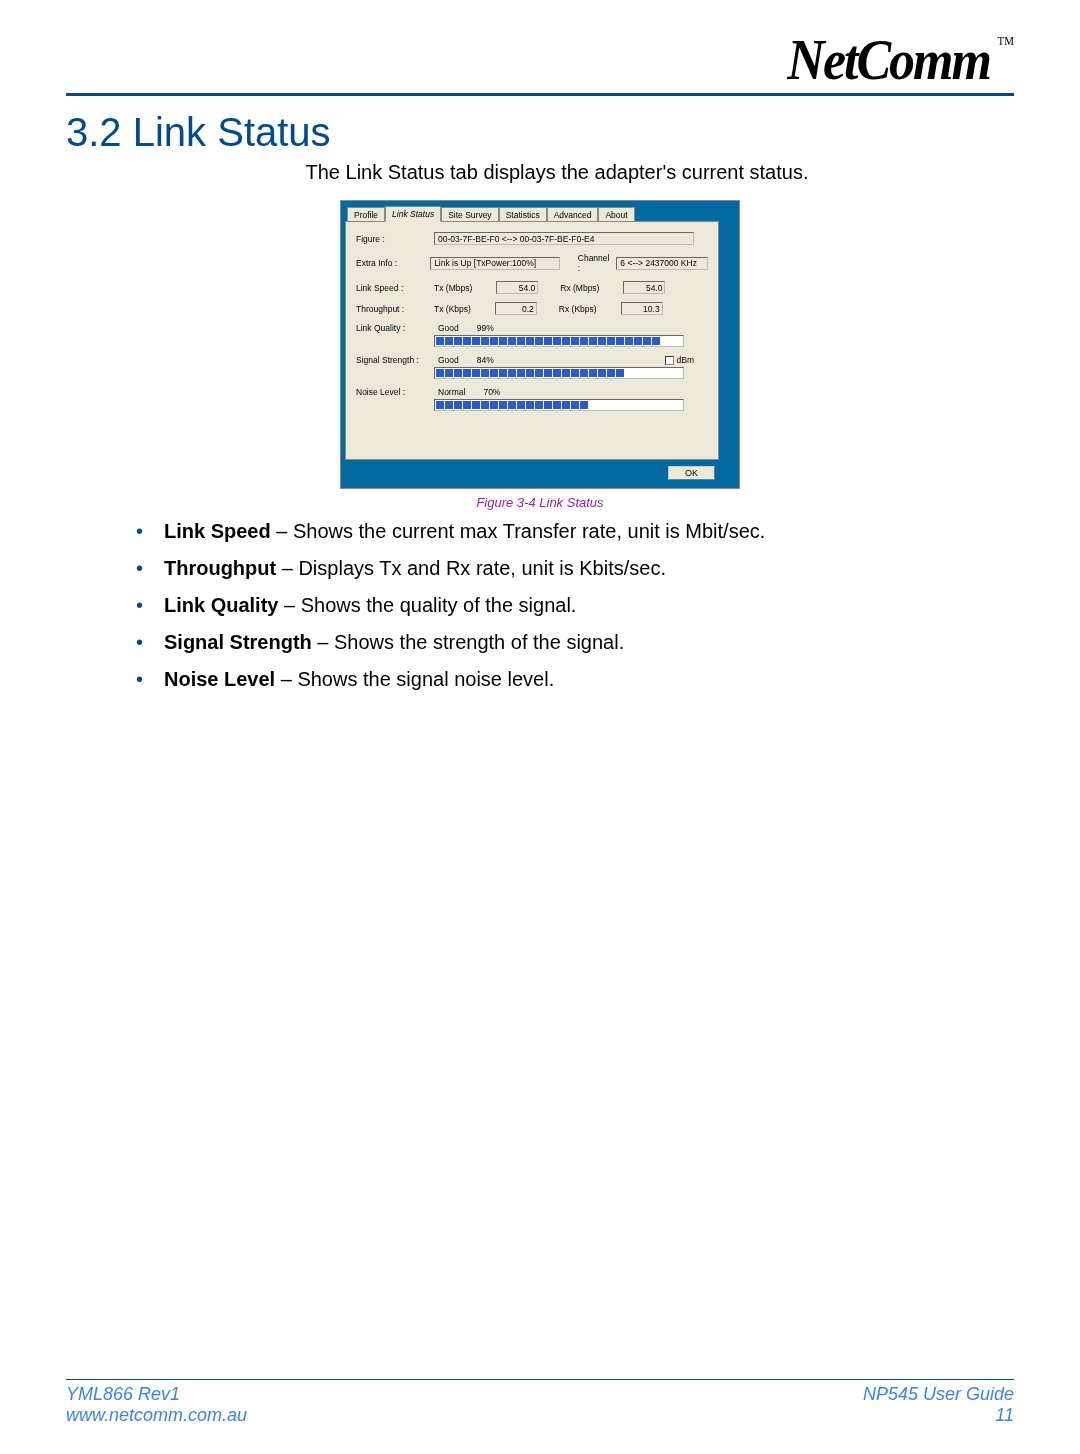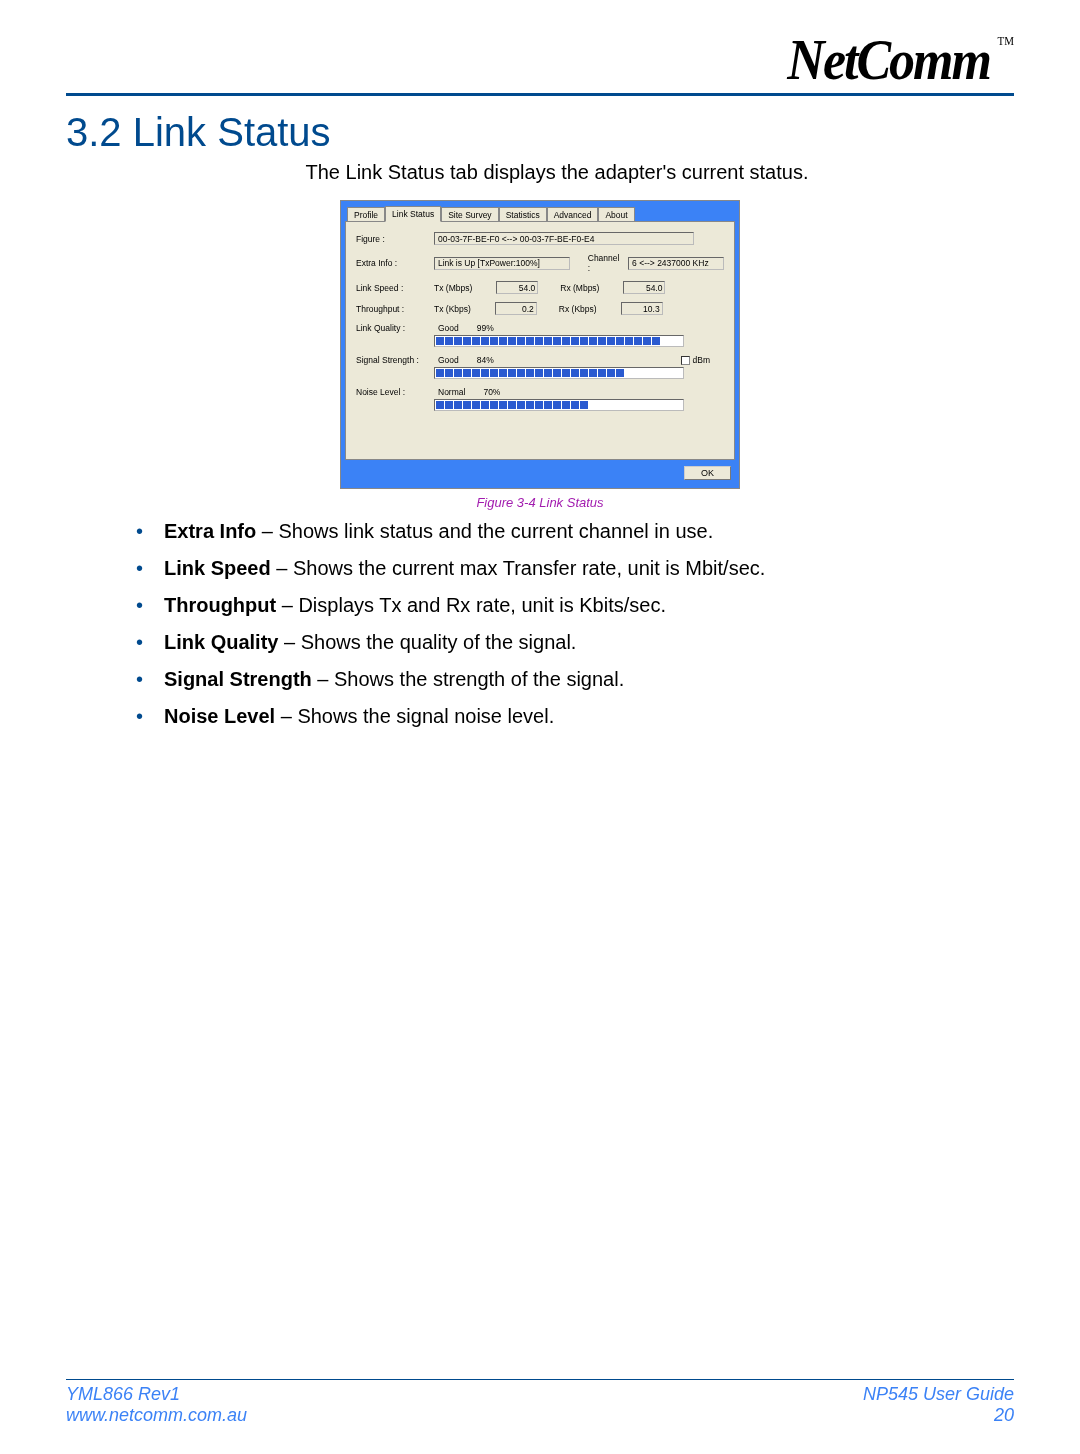--- a/index.html
+++ b/index.html
@@ -57,26 +57,26 @@
   }
   .figure-wrap {
     display: flex;
     flex-direction: column;
     align-items: center;
     margin: 10px 0 8px 0;
   }
   
   .dialog {
     width: 400px;
-    background: #3b82f6;
+    background: #0369a1;
     border: 1px solid #888;
     font-family: Tahoma, Arial, sans-serif;
     font-size: 9px;
     color: #000;
-    padding: 4px 4px 8px 4px;
+    padding: 4px 20px 8px 4px;
   }
   .tabs {
     display: flex;
     align-items: flex-end;
     gap: 0;
     padding-left: 2px;
   }
   .tab {
     border: 1px solid #888;
     border-bottom: none;
@@ -84,20 +84,21 @@
     padding: 2px 6px;
     font-size: 8.5px;
     position: relative;
     top: 1px;
     cursor: pointer;
   }
   .tab.active {
     background: #ece9d8;
     border-bottom: 1px solid #ece9d8;
     z-index: 2;
+    font-style: italic;
   }
   .panel {
     border: 1px solid #888;
     background: #ece9d8;
     padding: 10px 10px 40px 10px;
   }
   .row {
     display: flex;
     align-items: center;
     margin-bottom: 8px;
@@ -391,35 +392,34 @@
       </div>
       <div class="ok-row">
         <button class="btn-ok">OK</button>
       </div>
     </div>
     <div class="caption">Figure 3-4 Link Status</div>
   </div>
 
 
   <ul class="defs" id="defs-list">
-      <li><b>Extra Info</b> – Shows link status and the current channel in use.</li>
       <li><b>Link Speed</b> – Shows the current max Transfer rate, unit is Mbit/sec.</li>
       <li><b>Throughput</b> – Displays Tx and Rx rate, unit is Kbits/sec.</li>
       <li><b>Link Quality</b> – Shows the quality of the signal.</li>
       <li><b>Signal Strength</b> – Shows the strength of the signal.</li>
       <li><b>Noise Level</b> – Shows the signal noise level.</li>
     </ul>
 
 </div>
 
 <div class="footer">
   <hr class="frule">
   <div class="footer-row">
     <div>
       <div>YML866 Rev1</div>
       <div>www.netcomm.com.au</div>
     </div>
     <div class="right">
       <div>NP545 User Guide</div>
-      <div>20</div>
+      <div>11</div>
     </div>
   </div>
 </div>
 
 </body></html>

